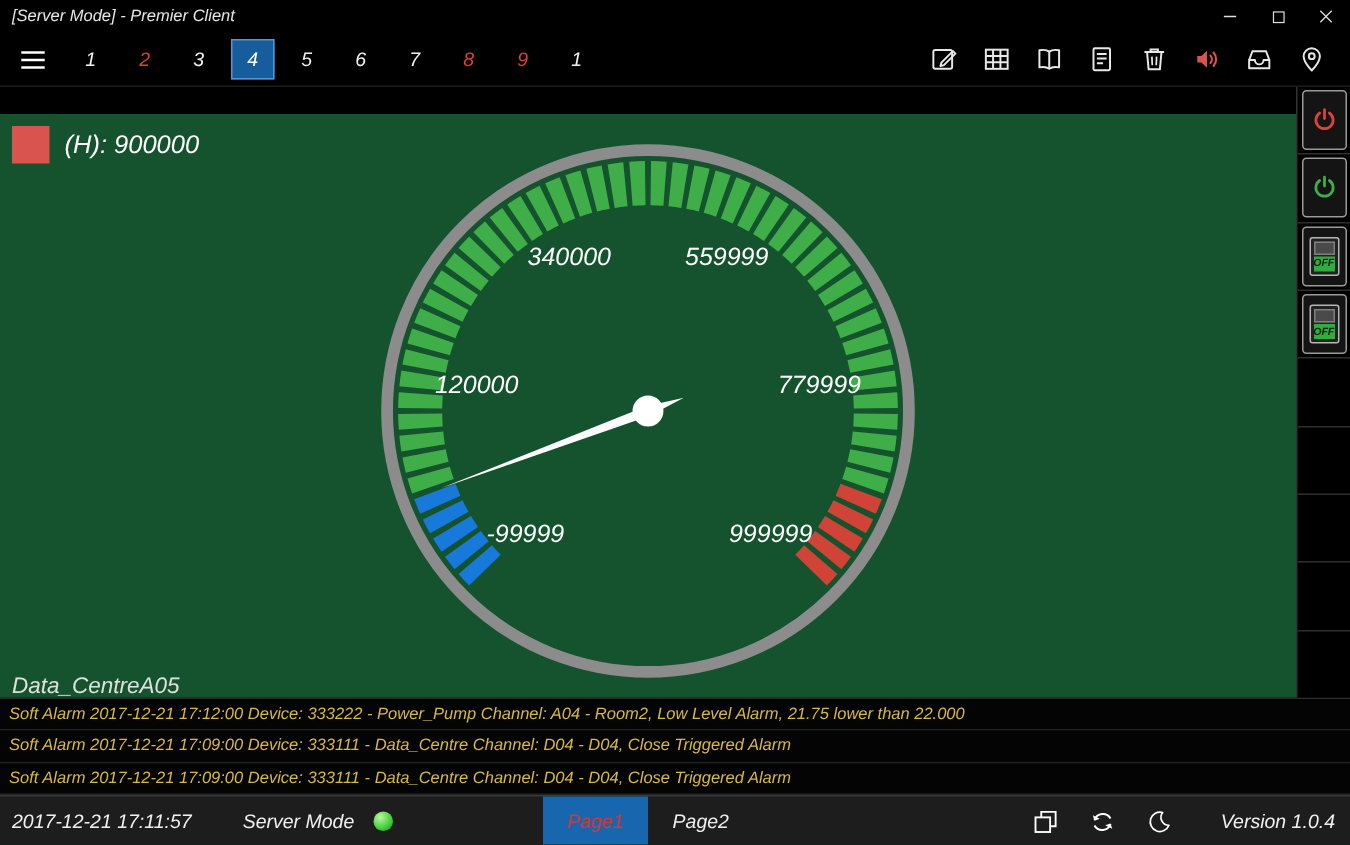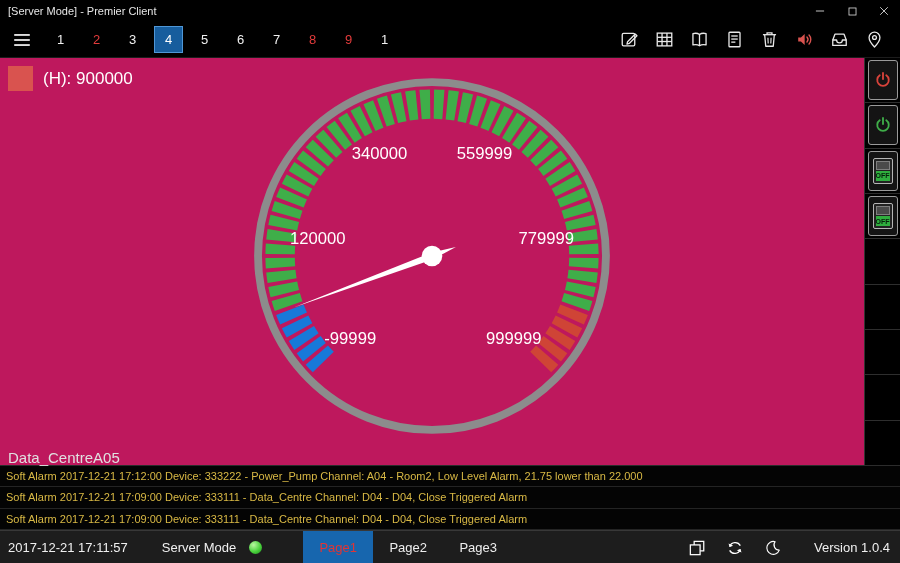--- a/index.html
+++ b/index.html
@@ -1,39 +1,39 @@
 <!DOCTYPE html>
 <html><head>
 <meta charset="utf-8">
 <style>
   * { margin:0; padding:0; box-sizing:border-box; }
   html,body { width:900px; height:563px; }
   body { font-family:"Liberation Sans", sans-serif; background:#000; color:#fff; overflow:hidden; }
-  .app { width:900px; height:561px; display:flex; flex-direction:column; background:#000; }
+  .app { width:900px; height:561px; display:flex; flex-direction:column; background:#000;font-style:italic; }
 
   
   .titlebar { flex:0 0 22px; display:flex; align-items:center; background:#000; }
   .titlebar-title { flex:1; font-size:11px; color:#e6e6e6; padding-left:8px; }
   .win-controls { display:flex; }
   .win-btn { width:32px; height:22px; display:flex; align-items:center; justify-content:center; background:transparent; border:none; color:#ddd; cursor:default; }
 
   
   .toolbar { flex:0 0 36px; display:flex; align-items:center; padding:0 8px; background:#000; border-bottom:1px solid #1c1c1c; }
   .menu-btn { background:transparent; border:none; color:#fff; width:28px; height:28px; display:flex; align-items:center; justify-content:center; margin-right:10px; }
   .tabs { display:flex; align-items:center; }
   .tab { width:29px; height:27px; display:flex; align-items:center; justify-content:center; font-size:13px; color:#f0f0f0; margin-right:7px; border:1px solid transparent; }
   .tab-alarm { color:#e23b3b; }
   .tab-selected { background:#175d9d; border:1px solid #4f97d7; color:#fff; }
   .toolbar-spacer { flex:1; }
   .toolbar-icons { display:flex; align-items:center; }
   .tool-btn { background:transparent; border:none; width:35px; height:30px; display:flex; align-items:center; justify-content:center; }
 
   
   .main { flex:0 0 408px; display:flex; min-height:0; border-bottom:1px solid #2c2c2c; }
-  .chart { flex:1; position:relative; background:#be185d; }
+  .chart { flex:1; position:relative; background:#14532d;margin-top:18px; }
   .legend { position:absolute; top:8px; left:8px; z-index:3; }
   .legend-row { display:flex; align-items:center; margin-bottom:9px; }
   .swatch { width:25px; height:25px; margin-right:10px; display:inline-block; }
   .legend-text { font-size:17px; color:#fff; }
   .big-value { position:absolute; top:6px; right:10px; font-size:42px; color:#fff; letter-spacing:1px; z-index:3; }
   .gauge-svg { position:absolute; top:2px; left:50%; transform:translateX(-50%); width:392px; height:392px; }
   .gauge-svg text { font-family:"Liberation Sans", sans-serif; }
   .chart-footer { position:absolute; left:0; right:0; bottom:0; height:16px; display:flex; align-items:center; font-size:15px; color:#e0e0e0; }
   .cf-left { padding-left:8px; }
   .cf-center { flex:1; text-align:center; }
@@ -50,21 +50,21 @@
 
   
   .alarms { flex:0 0 64px; display:flex; flex-direction:column; background:#000; }
   .alarm-row { flex:1; display:flex; align-items:center; padding-left:6px; font-size:11px; color:#d9b945; border-bottom:1px solid #242424; background:#040404; white-space:nowrap; overflow:hidden; }
 
   
   .statusbar { flex:0 0 33px; background:#1d1d1d; border-top:1px solid #383838; display:flex; align-items:center; font-size:13px; color:#f0f0f0; }
   .sb-datetime { padding-left:8px; }
   .sb-mode { margin-left:34px; }
   .status-dot { width:13px; height:13px; border-radius:50%; margin-left:13px; background:radial-gradient(circle at 35% 30%, #b9f7a1, #4ad23c 55%, #1d8a1d); }
-  .pages { display:flex; align-items:stretch; height:33px; margin-left:41px; }
+  .pages { display:flex; align-items:stretch; height:33px; margin-left:100px; }
   .page-tab { width:70px; display:flex; align-items:center; justify-content:center; color:#eee; }
   .page-selected { background:#1766ae; color:#e03535; }
   .sb-spacer { flex:1; }
   .sb-icons { display:flex; align-items:center; }
   .sb-icon-btn { background:transparent; border:none; color:#fff; width:38px; height:30px; display:flex; align-items:center; justify-content:center; }
   .sb-version { margin-left:22px; margin-right:10px; }
 </style>
 </head>
 <body>
 
@@ -301,21 +301,20 @@
       <div class="alarm-row">Soft Alarm 2017-12-21 17:09:00 Device: 333111 - Data_Centre Channel: D04 - D04, Close Triggered Alarm</div>
     </div>
 
   <div class="statusbar">
     <span class="sb-datetime">2017-12-21 17:11:57</span>
     <span class="sb-mode">Server Mode</span>
     <span class="status-dot"></span>
     <div class="pages" id="pages">
         <div class="page-tab page-selected">Page1</div>
         <div class="page-tab">Page2</div>
-        <div class="page-tab">Page3</div>
       </div>
     <div class="sb-spacer"></div>
     <div class="sb-icons" id="sb-icons">
         <button class="sb-icon-btn">
           <svg viewBox="0 0 24 24" width="20" height="20">
             <rect x="4" y="8.3" width="11.7" height="11.7" fill="none" stroke="currentColor" stroke-width="1.5"></rect>
             <path d="M8.6 8.3 V3.9 h11.5 v11.5 h-4.4" fill="none" stroke="currentColor" stroke-width="1.5"></path>
           </svg>
         </button>
         <button class="sb-icon-btn">

